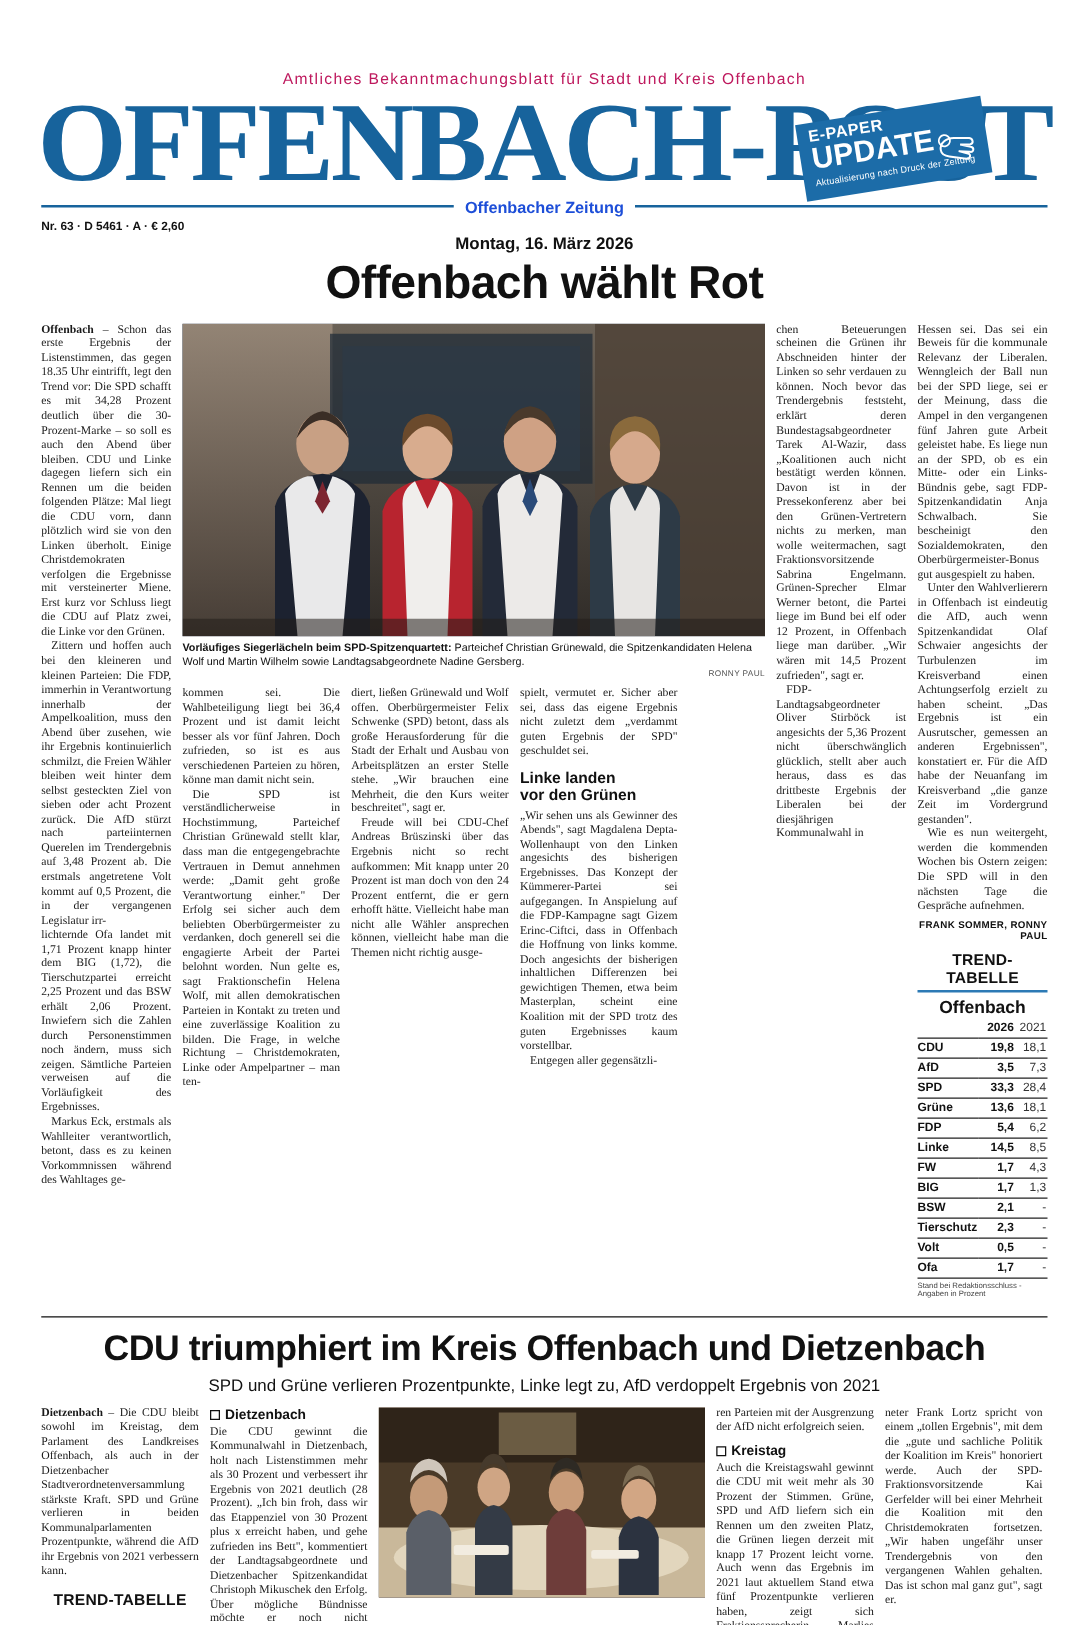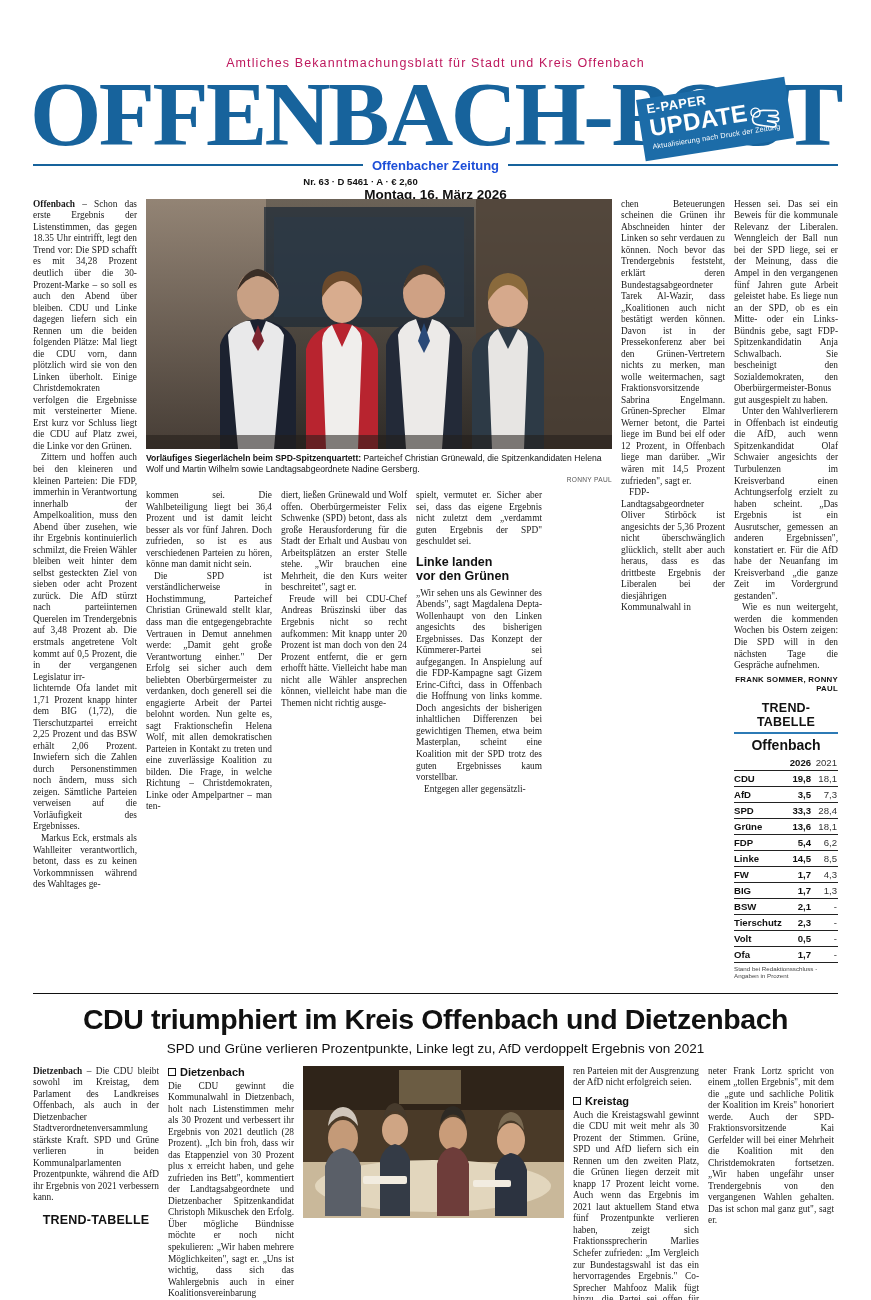--- a/index.html
+++ b/index.html
@@ -53,21 +53,21 @@
     position:absolute; right:8px; bottom:12px;
     width:36px; height:28px;
   }
 
   .mast-rule-row {
     display:flex; align-items:center; gap:9px;
     margin-top:1px;
   }
   .mast-rule { flex:1; height:0; border-top:2px solid #17639c; }
   .mast-center { font-family:"Liberation Sans", sans-serif; font-size:13px; font-weight:bold; color:#1d4ed8; white-space:nowrap; }
-  .mast-meta { display:flex; justify-content:center; margin-top:3px; align-items:flex-start; }
+  .mast-meta { display:flex; justify-content:flex-start; margin-top:3px; align-items:flex-start; }
   .mast-issue { font-family:"Liberation Sans", sans-serif; font-size:9.5px; font-weight:bold; color:#111; }
   .mast-date { font-family:"Liberation Sans", sans-serif; font-size:13.5px; font-weight:bold; color:#111;
     position:absolute; left:0; right:0; text-align:center; pointer-events:none; }
   .mast-meta-wrap { position:relative; }
 
   
   .lead-head {
     text-align:center;
     font-family:"Liberation Sans", sans-serif;
     font-weight:bold;
@@ -169,20 +169,21 @@
   </div>
 
   <div class="mast-meta-wrap">
     <div class="mast-meta">
       <div class="mast-issue">Nr. 63 · D 5461 · A · € 2,60</div>
       <div style="width:150px"></div>
     </div>
     <div class="mast-date">Montag, 16. März 2026</div>
   </div>
 
+  <div class="lead-head">Offenbach wählt Rot</div>
 
   <div class="grid6">
 
     <div class="col">
       <div class="bodytext">
         <p class="first"><b>Offenbach</b><span> – Schon das erste Ergebnis der Listenstimmen, das gegen 18.35 Uhr eintrifft, legt den Trend vor: Die SPD schafft es mit 34,28 Prozent deutlich über die 30-Prozent-Marke – so soll es auch den Abend über bleiben. CDU und Linke dagegen liefern sich ein Rennen um die beiden folgenden Plätze: Mal liegt die CDU vorn, dann plötzlich wird sie von den Linken überholt. Einige Christdemokraten verfolgen die Ergebnisse mit versteinerter Miene. Erst kurz vor Schluss liegt die CDU auf Platz zwei, die Linke vor den Grünen.</span></p>
         <p>Zittern und hoffen auch bei den kleineren und kleinen Parteien: Die FDP, immerhin in Verantwortung innerhalb der Ampelkoalition, muss den Abend über zusehen, wie ihr Ergebnis kontinuierlich schmilzt, die Freien Wähler bleiben weit hinter dem selbst gesteckten Ziel von sieben oder acht Prozent zurück. Die AfD stürzt nach parteiinternen Querelen im Trendergebnis auf 3,48 Prozent ab. Die erstmals angetretene Volt kommt auf 0,5 Prozent, die in der vergangenen Legislatur irr-</p>
       </div>
 
 

